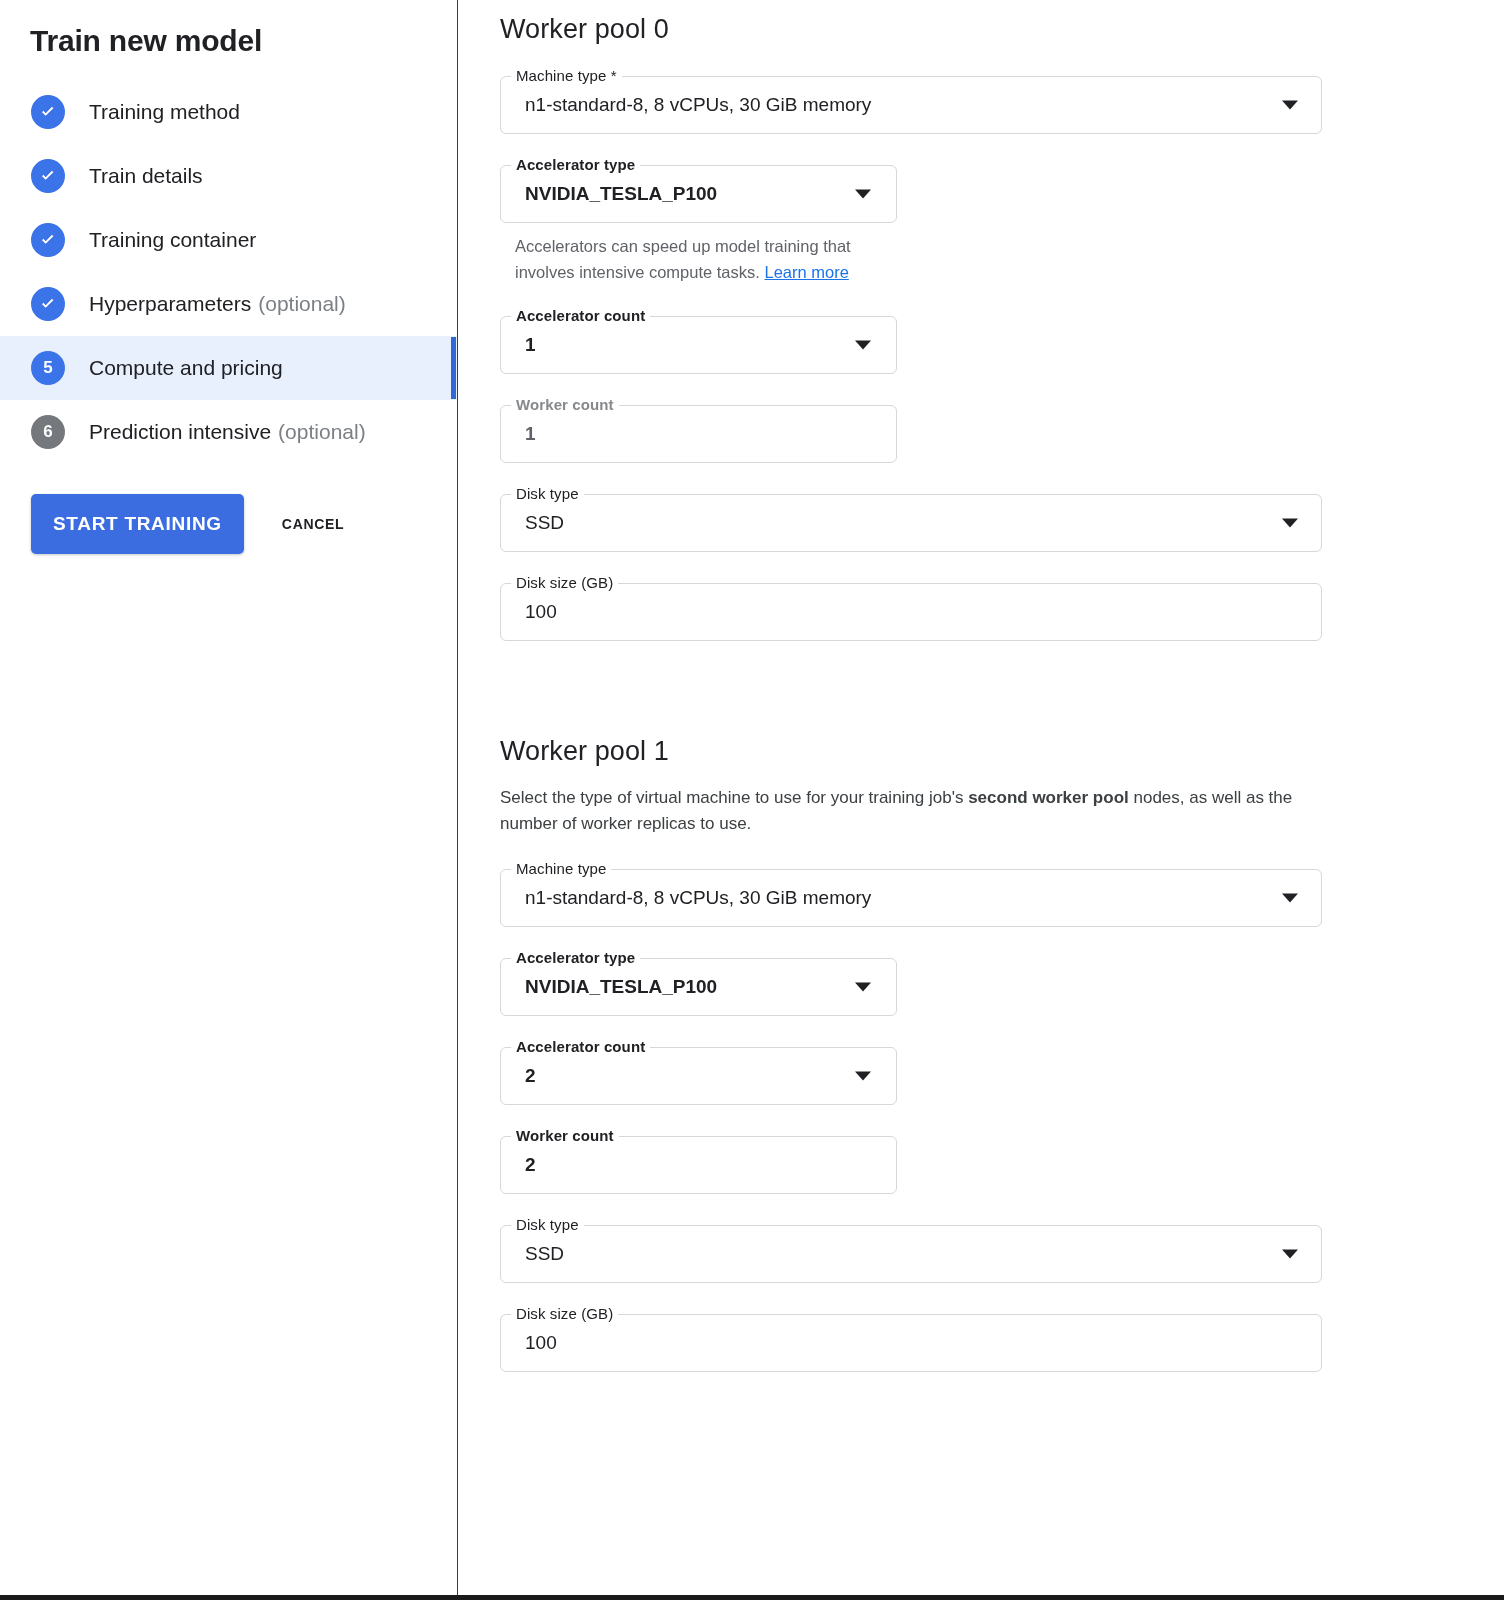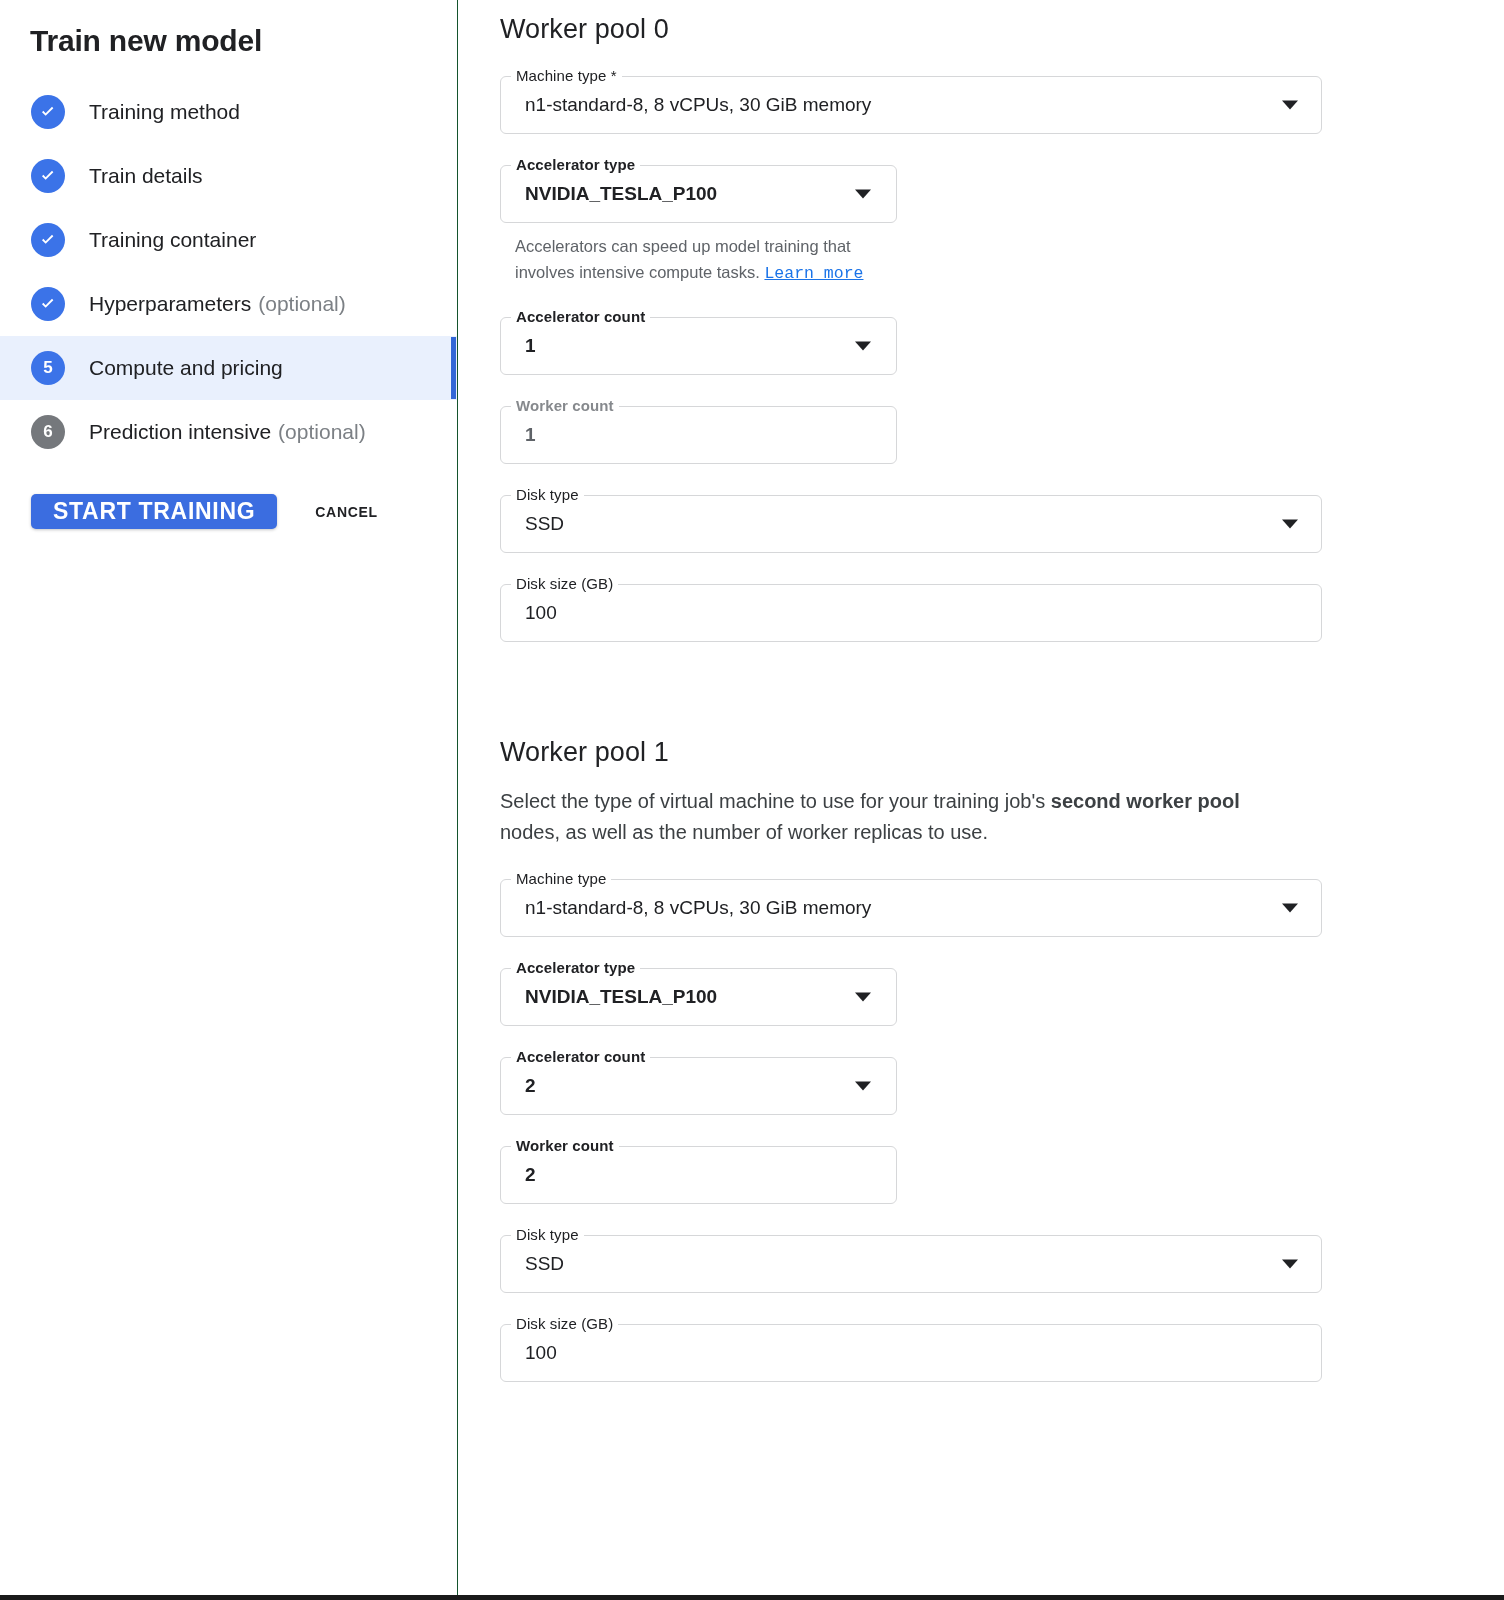--- a/index.html
+++ b/index.html
@@ -90,25 +90,25 @@
     display: flex;
     align-items: center;
     padding: 30px 0 0 31px;
   }
   #start-training-button {
     background: #3b6de0;
     color: #fff;
     border: none;
     border-radius: 5px;
     font-family: inherit;
-    font-size: 23px;
+    font-size: 19px;
     font-weight: 700;
     letter-spacing: 0.7px;
     padding: 0 22px;
-    height: 35px;
+    height: 60px;
     cursor: pointer;
     box-shadow: 0 1px 3px rgba(60,64,67,0.3);
   }
   #cancel-button {
     background: transparent;
     border: none;
     color: #202124;
     font-family: inherit;
     font-size: 14px;
     font-weight: 700;
@@ -126,21 +126,21 @@
     padding: 0 0 0 41px;
     background: #fff;
   }
   .section-title {
     font-size: 27px;
     color: #202124;
     font-weight: 400;
     letter-spacing: 0.1px;
   }
   .section-desc {
-    font-size: 20px;
+    font-size: 17px;
     color: #3c4043;
     line-height: 1.55;
     max-width: 800px;
     margin-top: 18px;
   }
   .section-desc b { font-weight: 700; }
 
   
   .field {
     position: relative;
@@ -196,21 +196,20 @@
     margin-top: 11px;
     margin-left: 15px;
     font-size: 16.5px;
     color: #5f6368;
     line-height: 1.55;
     width: 360px;
   }
   .helper a {
     color: #1a73e8;
     text-decoration: underline;
-    font-family: Liberation Mono, monospace;
   }
   .spacer-xl { height: 95px; }
   .spacer-top { height: 14px; }
 </style>
 </head>
 <body>
 
 <div id="page">
 
   <div id="sidebar">

